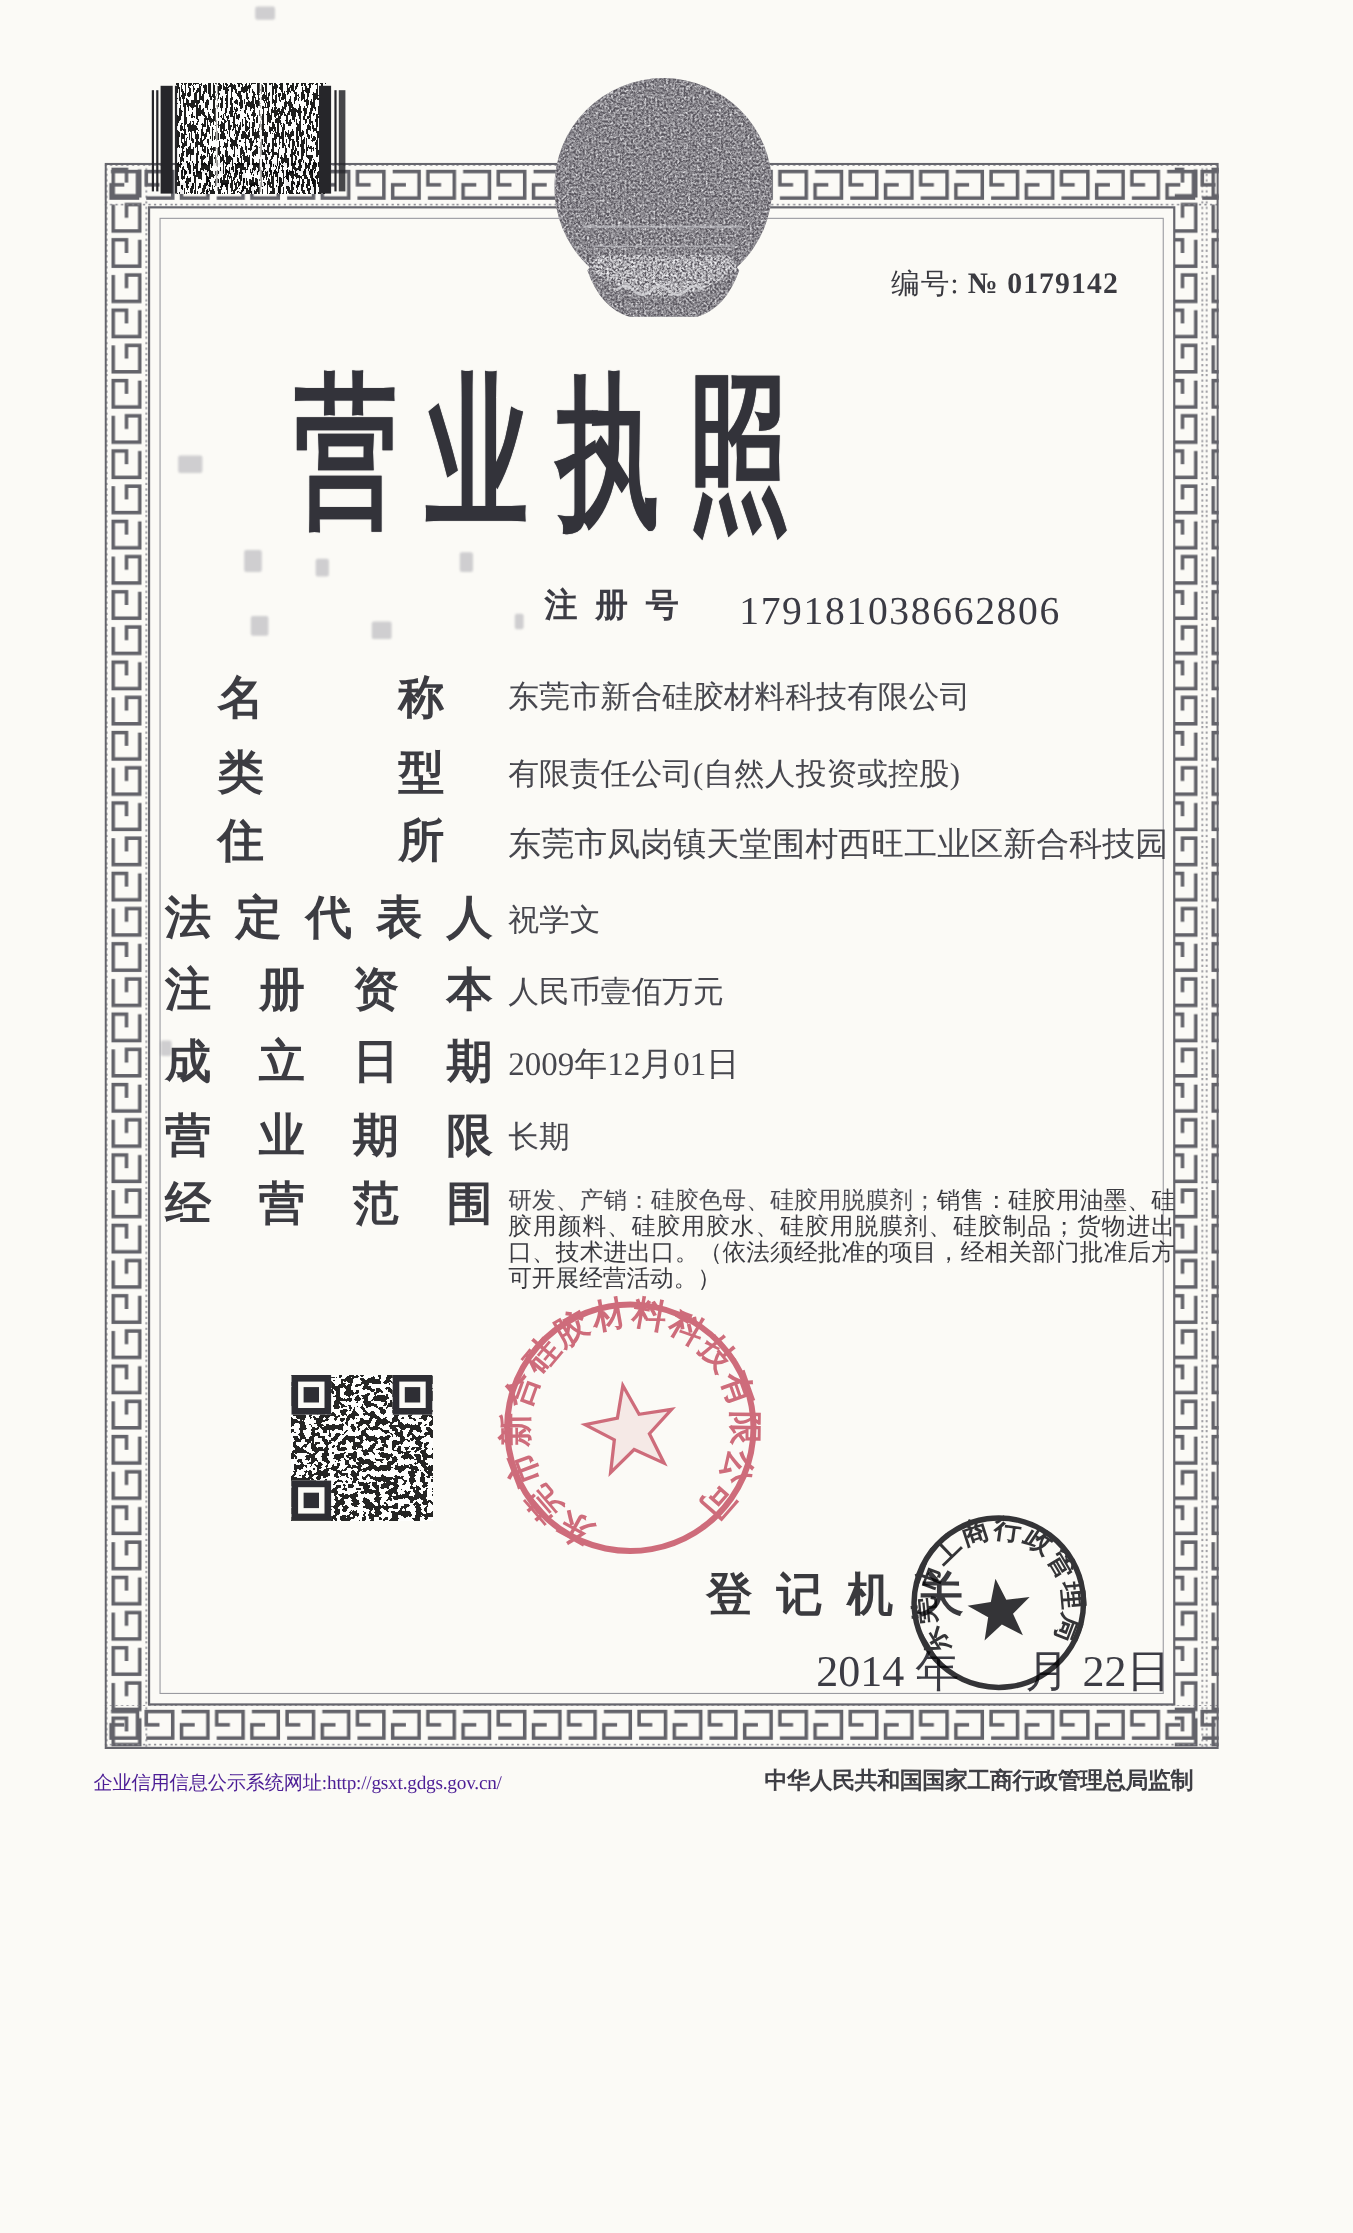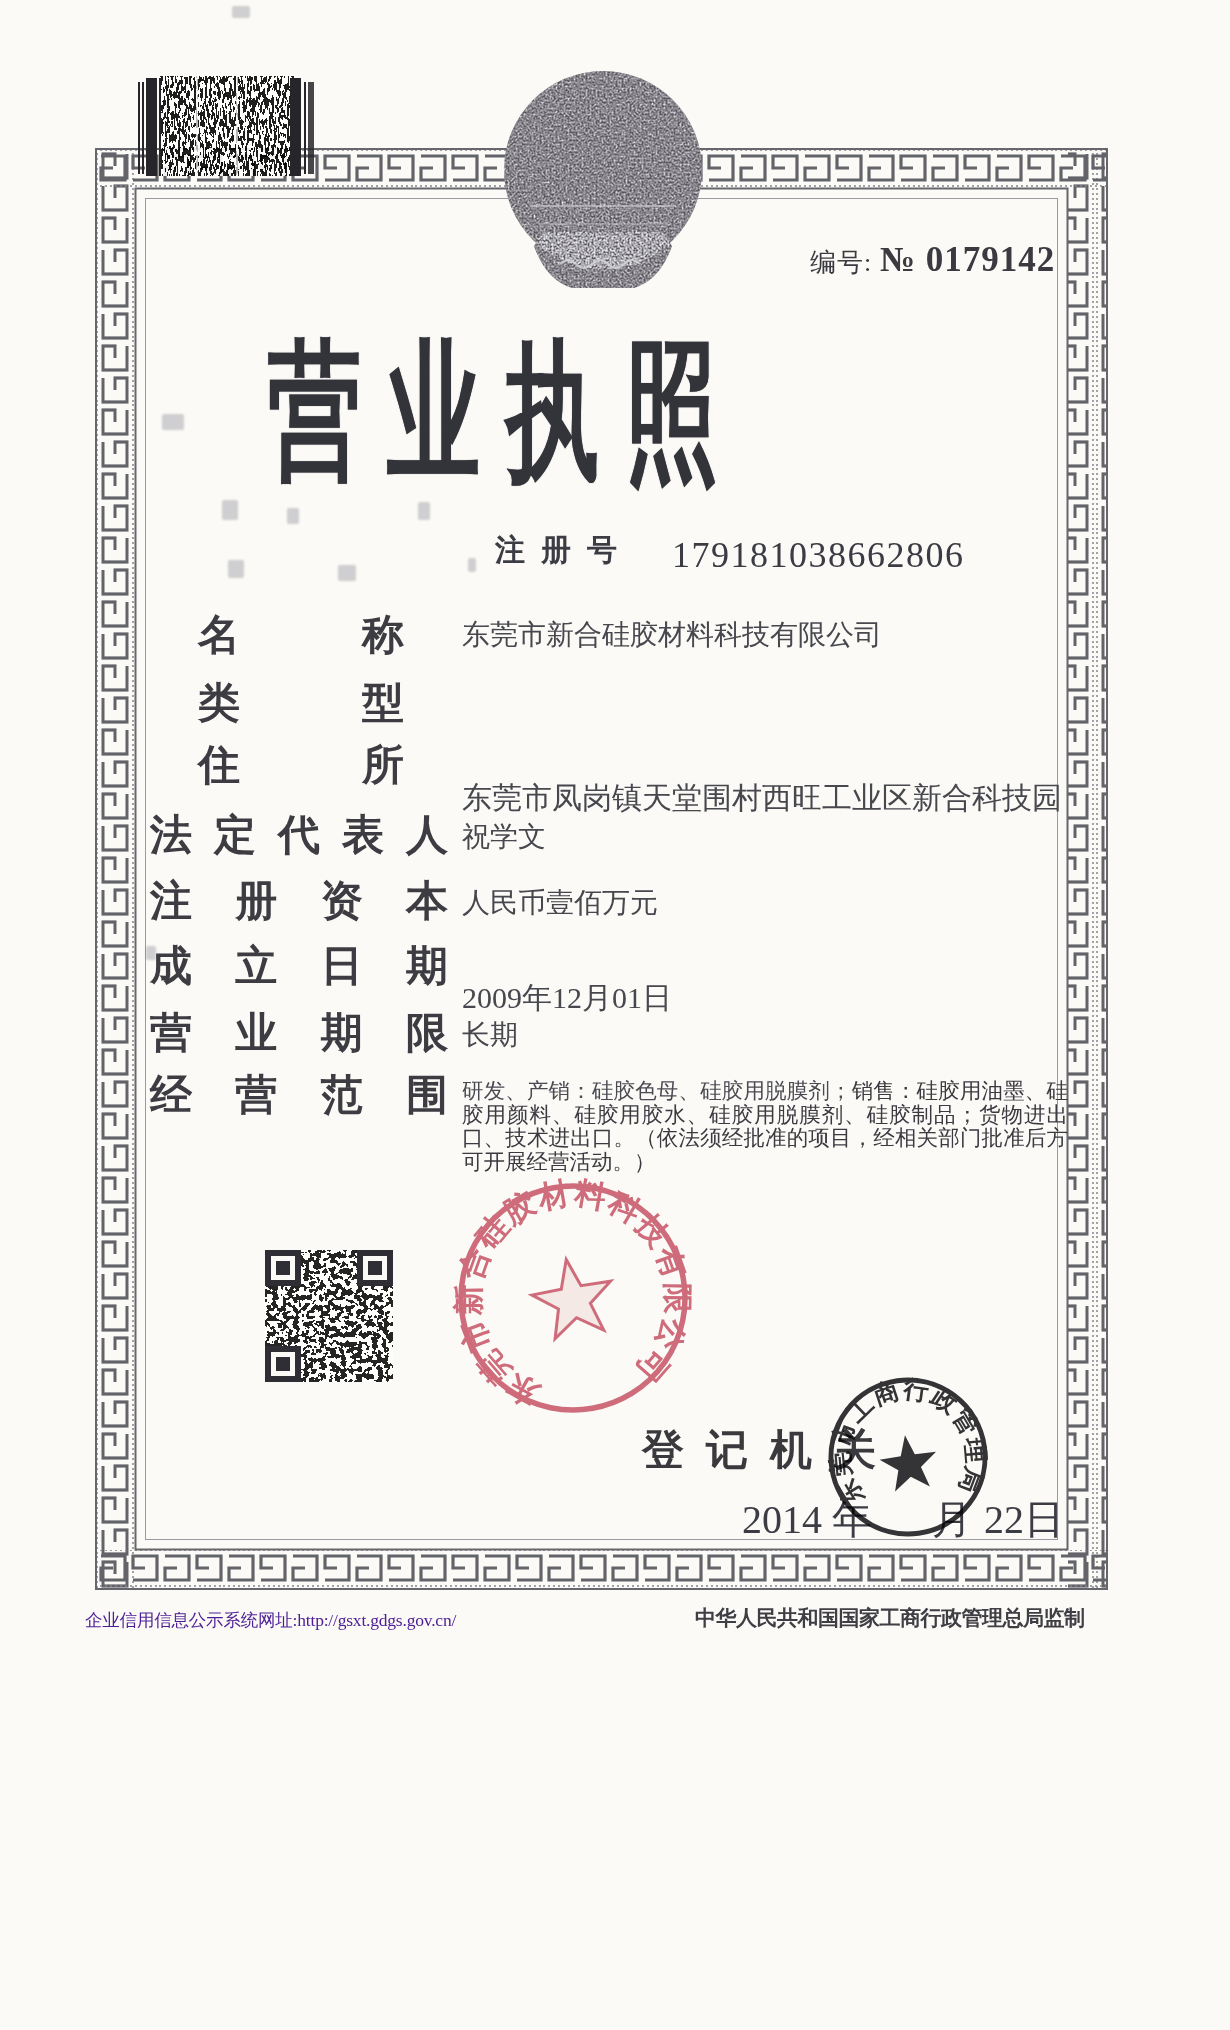--- a/index.html
+++ b/index.html
@@ -5,36 +5,36 @@
   html,body{margin:0;padding:0;}
   body{width:1230px;height:2030px;background:#ffffff;font-family:"Liberation Serif",serif;}
   .scan{position:relative;width:1230px;height:2030px;background:#fbfaf6;overflow:hidden;}
   .abs{position:absolute;}
   
   .frame-svg{left:95px;top:148px;}
   
   .barcode-svg{left:132px;top:70px;z-index:5;}
   .emblem-svg{left:494px;top:56px;z-index:6;}
   .serial{left:810px;top:240px;font-size:26px;color:#3a3a40;letter-spacing:1px;white-space:nowrap;z-index:7;}
-  .serial b{font-family:"Liberation Serif",serif;font-weight:700;font-size:35px;}
+  .serial b{font-family:"Liberation Serif",serif;font-weight:700;font-size:27px;}
   
   .title{left:268px;top:336px;font-family:"Liberation Sans",sans-serif;font-weight:900;
          font-size:150px;line-height:150px;letter-spacing:42px;color:#33333a;
          transform:scaleX(0.62);transform-origin:left top;white-space:nowrap;z-index:7;
          text-shadow:0 0 1px #55555c;}
   
   .regno-label{left:495px;top:530px;font-size:30px;letter-spacing:16px;color:#3c3c44;font-weight:600;white-space:nowrap;}
   .regno-value{left:672px;top:534px;font-size:36px;letter-spacing:1.5px;color:#3b3b44;white-space:nowrap;}
   
   .row-label{left:150px;width:298px;display:flex;justify-content:space-between;
              font-weight:600;font-size:42px;line-height:46px;color:#3c3c42;box-sizing:border-box;white-space:nowrap;}
   .row-label.pad2{padding:0 44px 0 48px;}
   .row-value{left:462px;color:#47474e;white-space:nowrap;}
   .v28{font-size:28px;line-height:34px;}
-  .v30{font-size:30px;line-height:36px;margin-top:30px;}
+  .v30{font-size:30px;line-height:36px;}
   .scope{left:462px;top:1080px;width:606px;font-size:21.5px;line-height:23.5px;
          color:#4a4a52;white-space:normal;text-align:justify;}
   .scope .bold{font-weight:400;color:#3a3a40;}
   
   .qr-svg{left:257px;top:1248px;z-index:5;}
   .company-seal{left:431px;top:1153px;z-index:8;mix-blend-mode:multiply;filter:blur(0.4px);}
   .registry-label{left:642px;top:1422px;font-size:42px;letter-spacing:22px;font-weight:600;color:#3a3a3e;white-space:nowrap;}
   .date-part{top:1492px;font-size:40px;color:#3c3c44;white-space:nowrap;}
   .authority-seal{left:822px;top:1371px;z-index:8;mix-blend-mode:multiply;filter:blur(0.3px);}
   .footer-left{left:85px;top:1608px;font-size:17.5px;letter-spacing:-0.2px;color:#4c1d95;white-space:nowrap;}
@@ -128,20 +128,21 @@
   <div class="abs row-label pad2" style="top:612px">
       <span>名</span>
       <span>称</span>
     </div>
   <div class="abs row-value v28" style="top:618px">东莞市新合硅胶材料科技有限公司</div>
 
   <div class="abs row-label pad2" style="top:680px">
       <span>类</span>
       <span>型</span>
     </div>
+  <div class="abs row-value v28" style="top:688px">有限责任公司(自然人投资或控股)</div>
 
   <div class="abs row-label pad2" style="top:742px">
       <span>住</span>
       <span>所</span>
     </div>
   <div class="abs row-value v30" style="top:750px">东莞市凤岗镇天堂围村西旺工业区新合科技园</div>
 
   <div class="abs row-label" style="top:812px">
       <span>法</span>
       <span>定</span>

